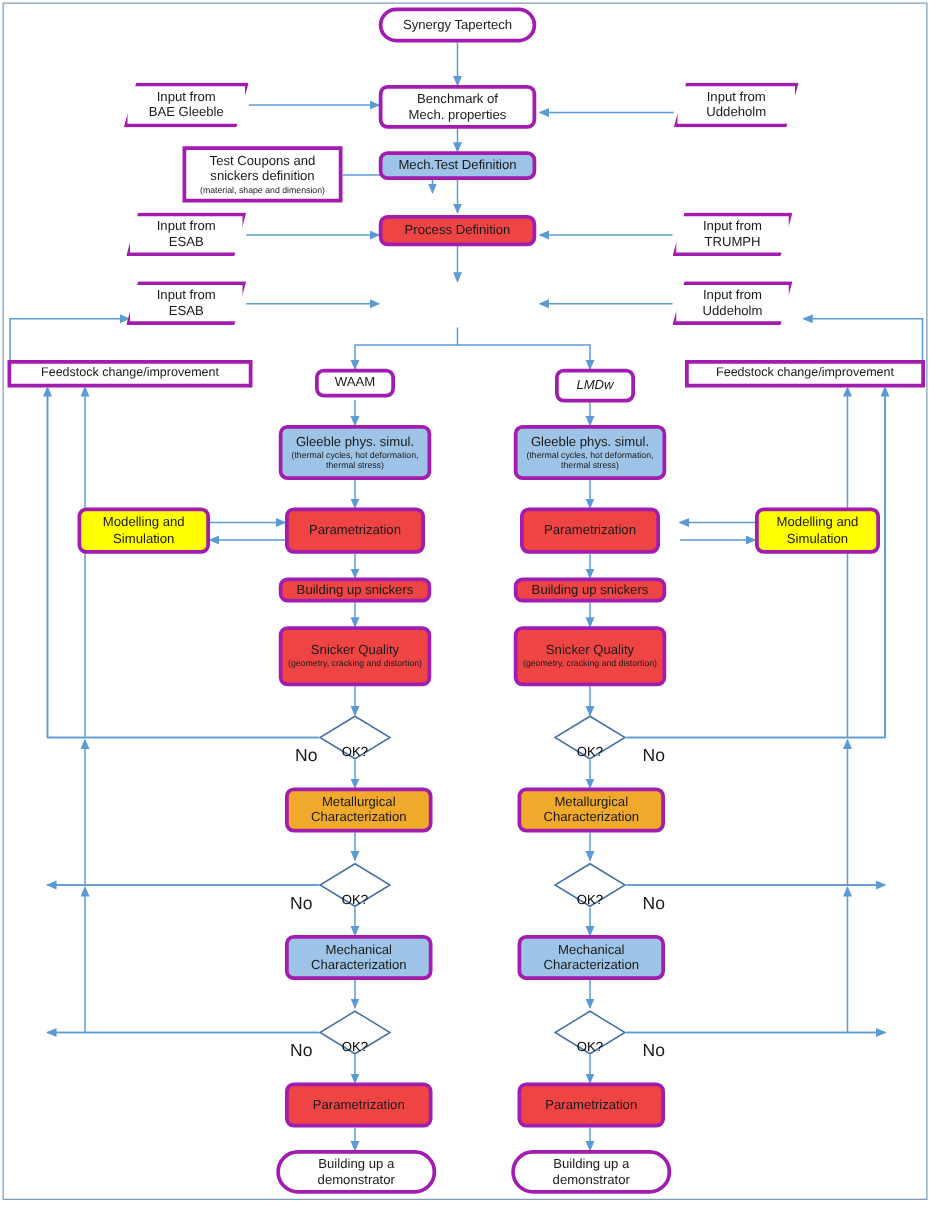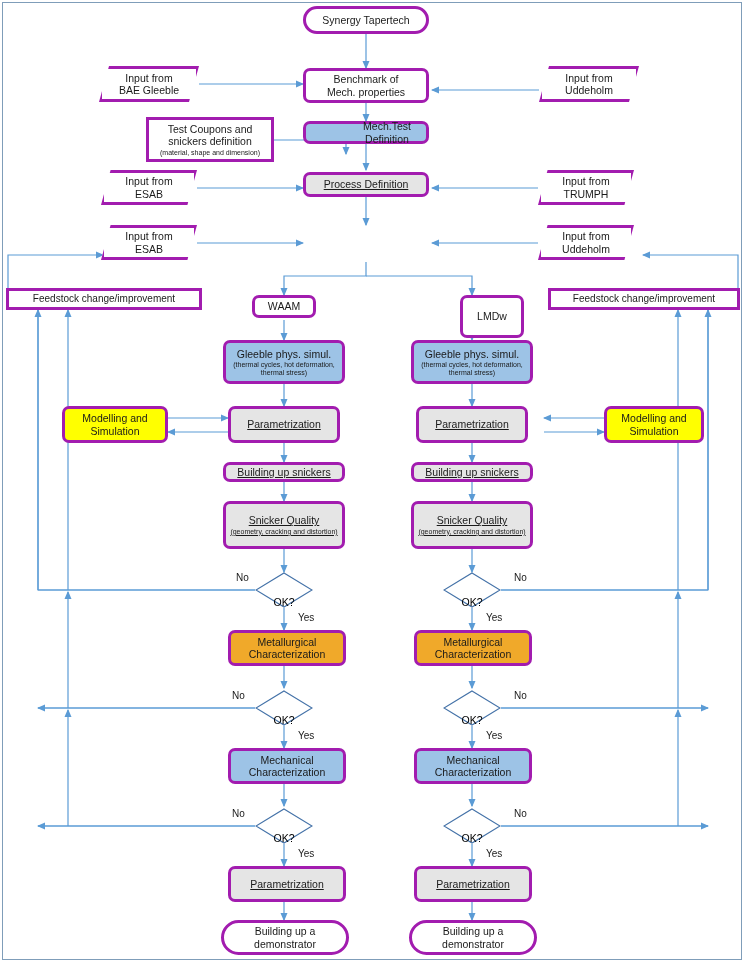--- a/index.html
+++ b/index.html
@@ -46,21 +46,21 @@
     line-height: 1.18;
     padding: 1px 2px;
   }
   .node .sub {
     font-size: 7px;
     line-height: 1.1;
     margin-top: 1px;
   }
   .white { background: #ffffff; }
   .blue { background: #9dc3e6; }
-  .green { background: #e5e5e5; text-decoration: underline; }
+  .green { background: #ef4444; }
   .orange { background: #f0a92a; }
   .yellow { background: #ffff00; }
   .rounded { border-radius: 7px; }
   .stadium { border-radius: 40px; }
   .diamond {
     position: absolute;
     display: flex;
     align-items: flex-end;
     justify-content: center;
   }
@@ -68,23 +68,24 @@
     position: relative;
     z-index: 2;
     font-size: 10.5px;
   }
   .diamond svg {
     position: absolute;
     left: 0; top: 0;
   }
   .elabel {
     position: absolute;
-    font-size: 10px;
+    font-size: 14px;
     color: #1a1a1a;
     white-space: nowrap;
+    margin-top: 24px;
   }
 </style>
 </head>
 <body>
 
 <div id="canvas">
   <div class="frame"></div>
 
   <svg class="wires" viewBox="0 0 746 964">
     <defs>
@@ -178,21 +179,21 @@
   <div class="node white rounded" style="left:303px;top:68px;width:126px;height:35px;">
     <span>Benchmark of</span>
     <span>Mech. properties</span>
   </div>
 
   <div class="node white" style="left:539px;top:66px;width:100px;height:36px;clip-path:polygon(10% 0,100% 0,90% 100%,0 100%);">
     <span>Input from</span>
     <span>Uddeholm</span>
   </div>
 
-  <div class="node blue rounded" style="left:303px;top:121px;width:126px;height:23px;padding-left:44px;">
+  <div class="node blue rounded" style="left:303px;top:121px;width:126px;height:23px;">
     <span>Mech.Test Definition</span>
   </div>
 
   <div class="node white" style="left:146px;top:117px;width:128px;height:45px;">
     <span>Test Coupons and</span>
     <span>snickers definition</span>
     <span class="sub">(material, shape and dimension)</span>
   </div>
 
   <div class="node white" style="left:101px;top:170px;width:96px;height:35px;clip-path:polygon(10% 0,100% 0,90% 100%,0 100%);">
@@ -223,21 +224,21 @@
   <div class="node white" style="left:6px;top:288px;width:196px;height:22px;font-size:10px;">
     <span>Feedstock change/improvement</span>
   </div>
   <div class="node white" style="left:548px;top:288px;width:192px;height:22px;font-size:10px;">
     <span>Feedstock change/improvement</span>
   </div>
 
   <div class="node white rounded" style="left:252px;top:295px;width:64px;height:23px;">
     <span>WAAM</span>
   </div>
-  <div class="node white rounded" style="left:460px;top:295px;width:64px;height:43px;">
+  <div class="node white rounded" style="left:444px;top:295px;width:64px;height:27px;font-style:italic;">
     <span>LMDw</span>
   </div>
 
   <div class="node blue rounded" style="left:223px;top:340px;width:122px;height:44px;">
     <span>Gleeble phys. simul.</span>
     <span class="sub">(thermal cycles, hot deformation, thermal stress)</span>
   </div>
   <div class="node blue rounded" style="left:411px;top:340px;width:122px;height:44px;">
     <span>Gleeble phys. simul.</span>
     <span class="sub">(thermal cycles, hot deformation, thermal stress)</span>

